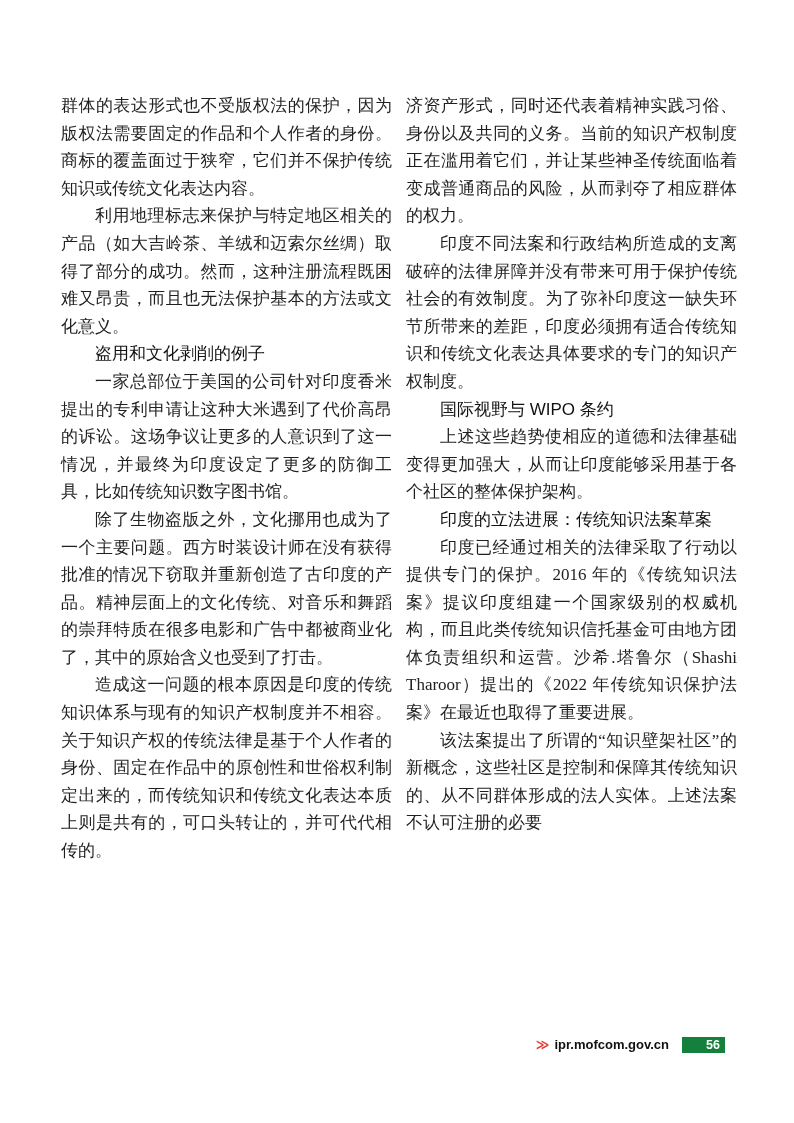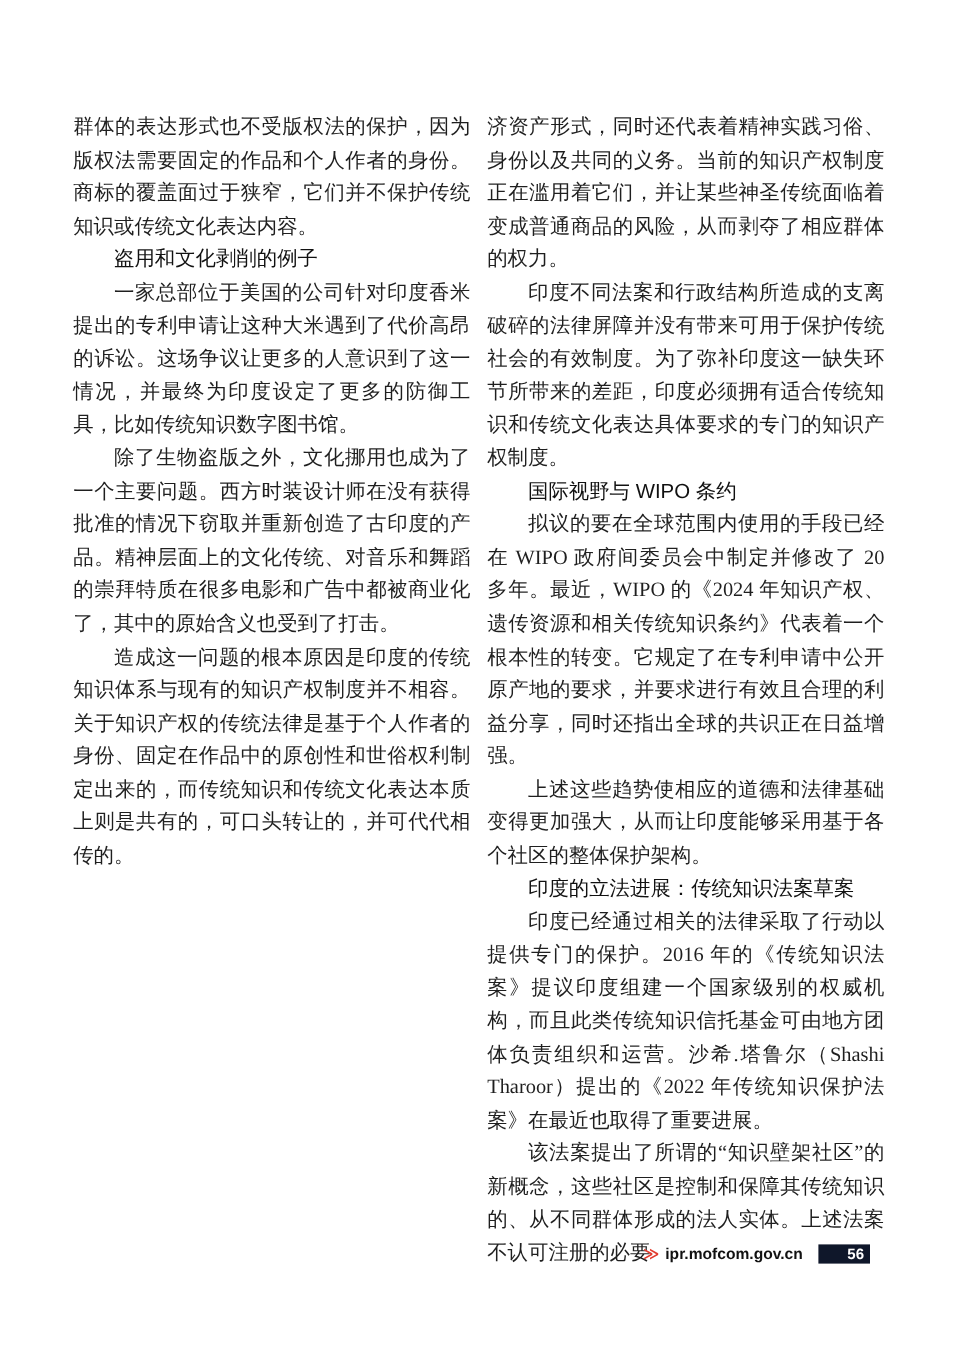--- a/index.html
+++ b/index.html
@@ -71,34 +71,34 @@
     padding-right: 5px;
     font-size: 12.5px;
   }
 </style>
 </head>
 <body>
 
 <div class="page">
   <div class="col" id="col-left" style="color: rgb(31, 31, 31);">
       <p class="para no-indent">群体的表达形式也不受版权法的保护，因为版权法需要固定的作品和个人作者的身份。商标的覆盖面过于狭窄，它们并不保护传统知识或传统文化表达内容。</p>
+      <p class="para">利用地理标志来保护与特定地区相关的产品（如大吉岭茶、羊绒和迈索尔丝绸）取得了部分的成功。然而，这种注册流程既困难又昂贵，而且也无法保护基本的方法或文化意义。</p>
       <div class="heading">盗用和文化剥削的例子</div>
       <p class="para">一家总部位于美国的公司针对印度香米提出的专利申请让这种大米遇到了代价高昂的诉讼。这场争议让更多的人意识到了这一情况，并最终为印度设定了更多的防御工具，比如传统知识数字图书馆。</p>
       <p class="para">除了生物盗版之外，文化挪用也成为了一个主要问题。西方时装设计师在没有获得批准的情况下窃取并重新创造了古印度的产品。精神层面上的文化传统、对音乐和舞蹈的崇拜特质在很多电影和广告中都被商业化了，其中的原始含义也受到了打击。</p>
       <p class="para">造成这一问题的根本原因是印度的传统知识体系与现有的知识产权制度并不相容。关于知识产权的传统法律是基于个人作者的身份、固定在作品中的原创性和世俗权利制定出来的，而传统知识和传统文化表达本质上则是共有的，可口头转让的，并可代代相传的。</p>
     </div>
   <div class="col" id="col-right" style="color: rgb(31, 31, 31);">
       <p class="para no-indent">济资产形式，同时还代表着精神实践习俗、身份以及共同的义务。当前的知识产权制度正在滥用着它们，并让某些神圣传统面临着变成普通商品的风险，从而剥夺了相应群体的权力。</p>
       <p class="para">印度不同法案和行政结构所造成的支离破碎的法律屏障并没有带来可用于保护传统社会的有效制度。为了弥补印度这一缺失环节所带来的差距，印度必须拥有适合传统知识和传统文化表达具体要求的专门的知识产权制度。</p>
       <div class="heading">国际视野与 WIPO 条约</div>
-      <p class="para">拟议的要在全球范围内使用的手段已经在 WIPO 政府间委员会中制定并修改了 20 多年。最近，WIPO 的《2024 年知识产权、遗传资源和相关传统知识条约》代表着一个根本性的转变。它规定了在专利申请中公开原产地的要求，并要求进行有效且合理的利益分享，同时还指出全球的共识正在日益增强。</p>
       <p class="para">上述这些趋势使相应的道德和法律基础变得更加强大，从而让印度能够采用基于各个社区的整体保护架构。</p>
       <div class="heading">印度的立法进展：传统知识法案草案</div>
       <p class="para">印度已经通过相关的法律采取了行动以提供专门的保护。2016 年的《传统知识法案》提议印度组建一个国家级别的权威机构，而且此类传统知识信托基金可由地方团体负责组织和运营。沙希.塔鲁尔（Shashi Tharoor）提出的《2022 年传统知识保护法案》在最近也取得了重要进展。</p>
       <p class="para">该法案提出了所谓的“知识壁架社区”的新概念，这些社区是控制和保障其传统知识的、从不同群体形成的法人实体。上述法案不认可注册的必要</p>
     </div>
 
   <div class="footer">
     <span class="chev" style="color: rgb(226, 59, 46);">≫</span>
     <span class="site">ipr.mofcom.gov.cn</span>
-    <span class="pagebox" style="background: #0f172a; color: rgb(255, 255, 255);">56</span>
+    <span class="pagebox" style="background: #15803d; color: rgb(255, 255, 255);">56</span>
   </div>
 </div>
 
 </body></html>

